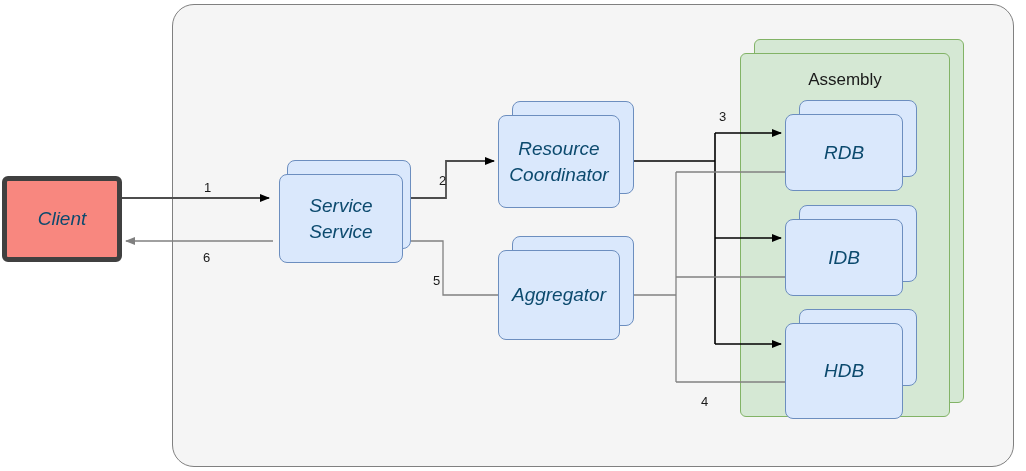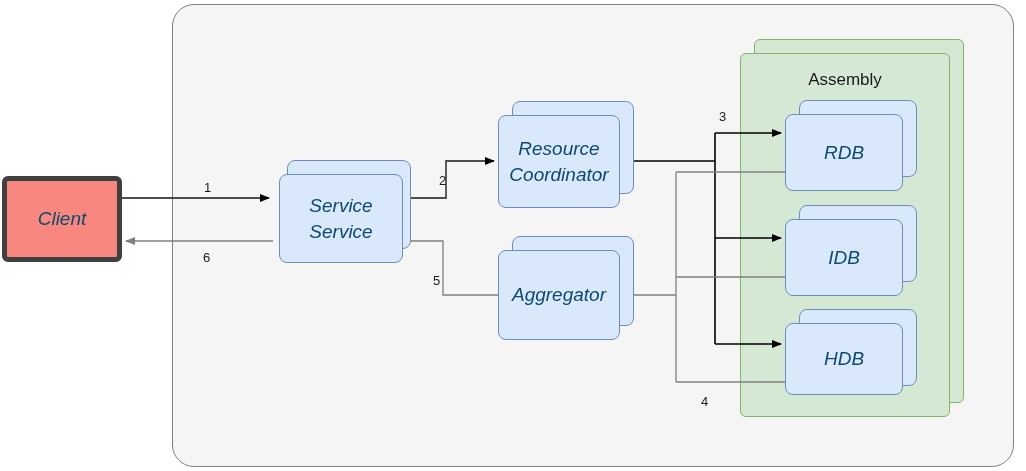--- a/index.html
+++ b/index.html
@@ -198,21 +198,21 @@
 
   <div class="node" style="left:785px; top:205px; width:132px; height:91px;">
     <div class="shadow" style="left:14px; top:0; width:118px; height:77px;"></div>
     <div class="face" style="left:0; top:14px; width:118px; height:77px;">
       <span>IDB</span>
     </div>
   </div>
 
   <div class="node" style="left:785px; top:309px; width:132px; height:91px;">
     <div class="shadow" style="left:14px; top:0; width:118px; height:77px;"></div>
-    <div class="face" style="left:0; top:14px; width:118px; height:72px;">
+    <div class="face" style="left:0; top:14px; width:118px; height:96px;">
       <span>HDB</span>
     </div>
   </div>
 
   <div class="edge-label" style="left:204px; top:180px;">1</div>
   <div class="edge-label" style="left:439px; top:173px;">2</div>
   <div class="edge-label" style="left:719px; top:109px;">3</div>
   <div class="edge-label" style="left:701px; top:394px;">4</div>
   <div class="edge-label" style="left:433px; top:273px;">5</div>
   <div class="edge-label" style="left:203px; top:250px;">6</div>

